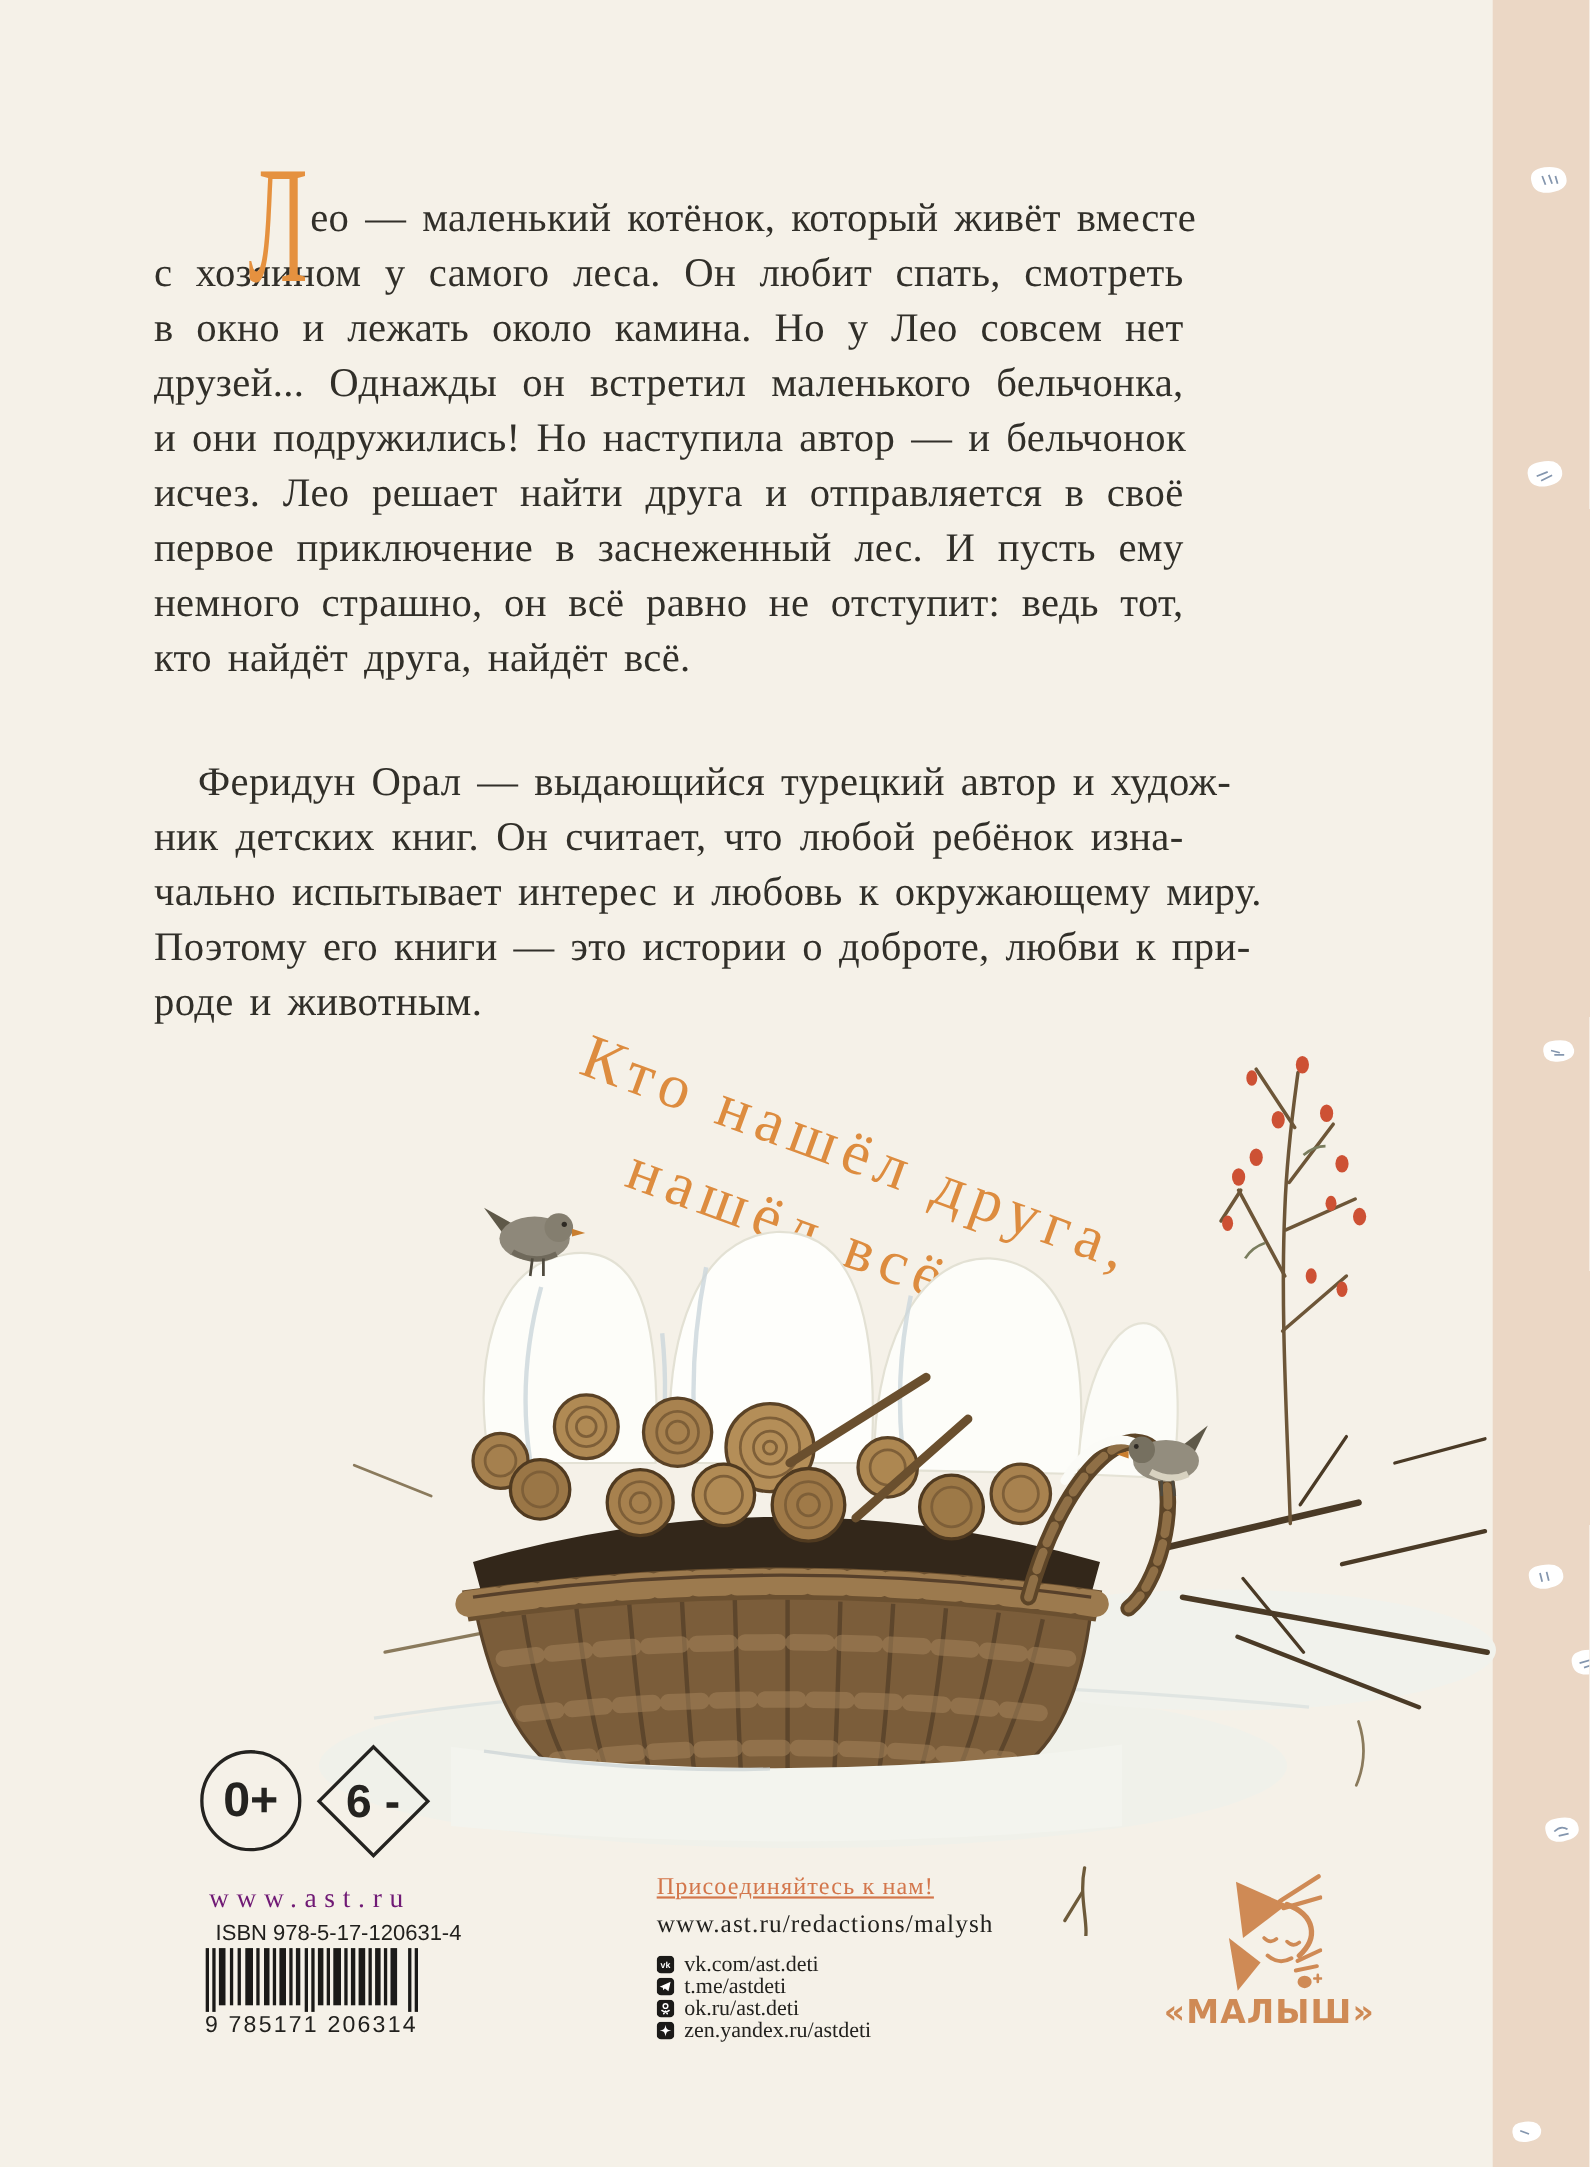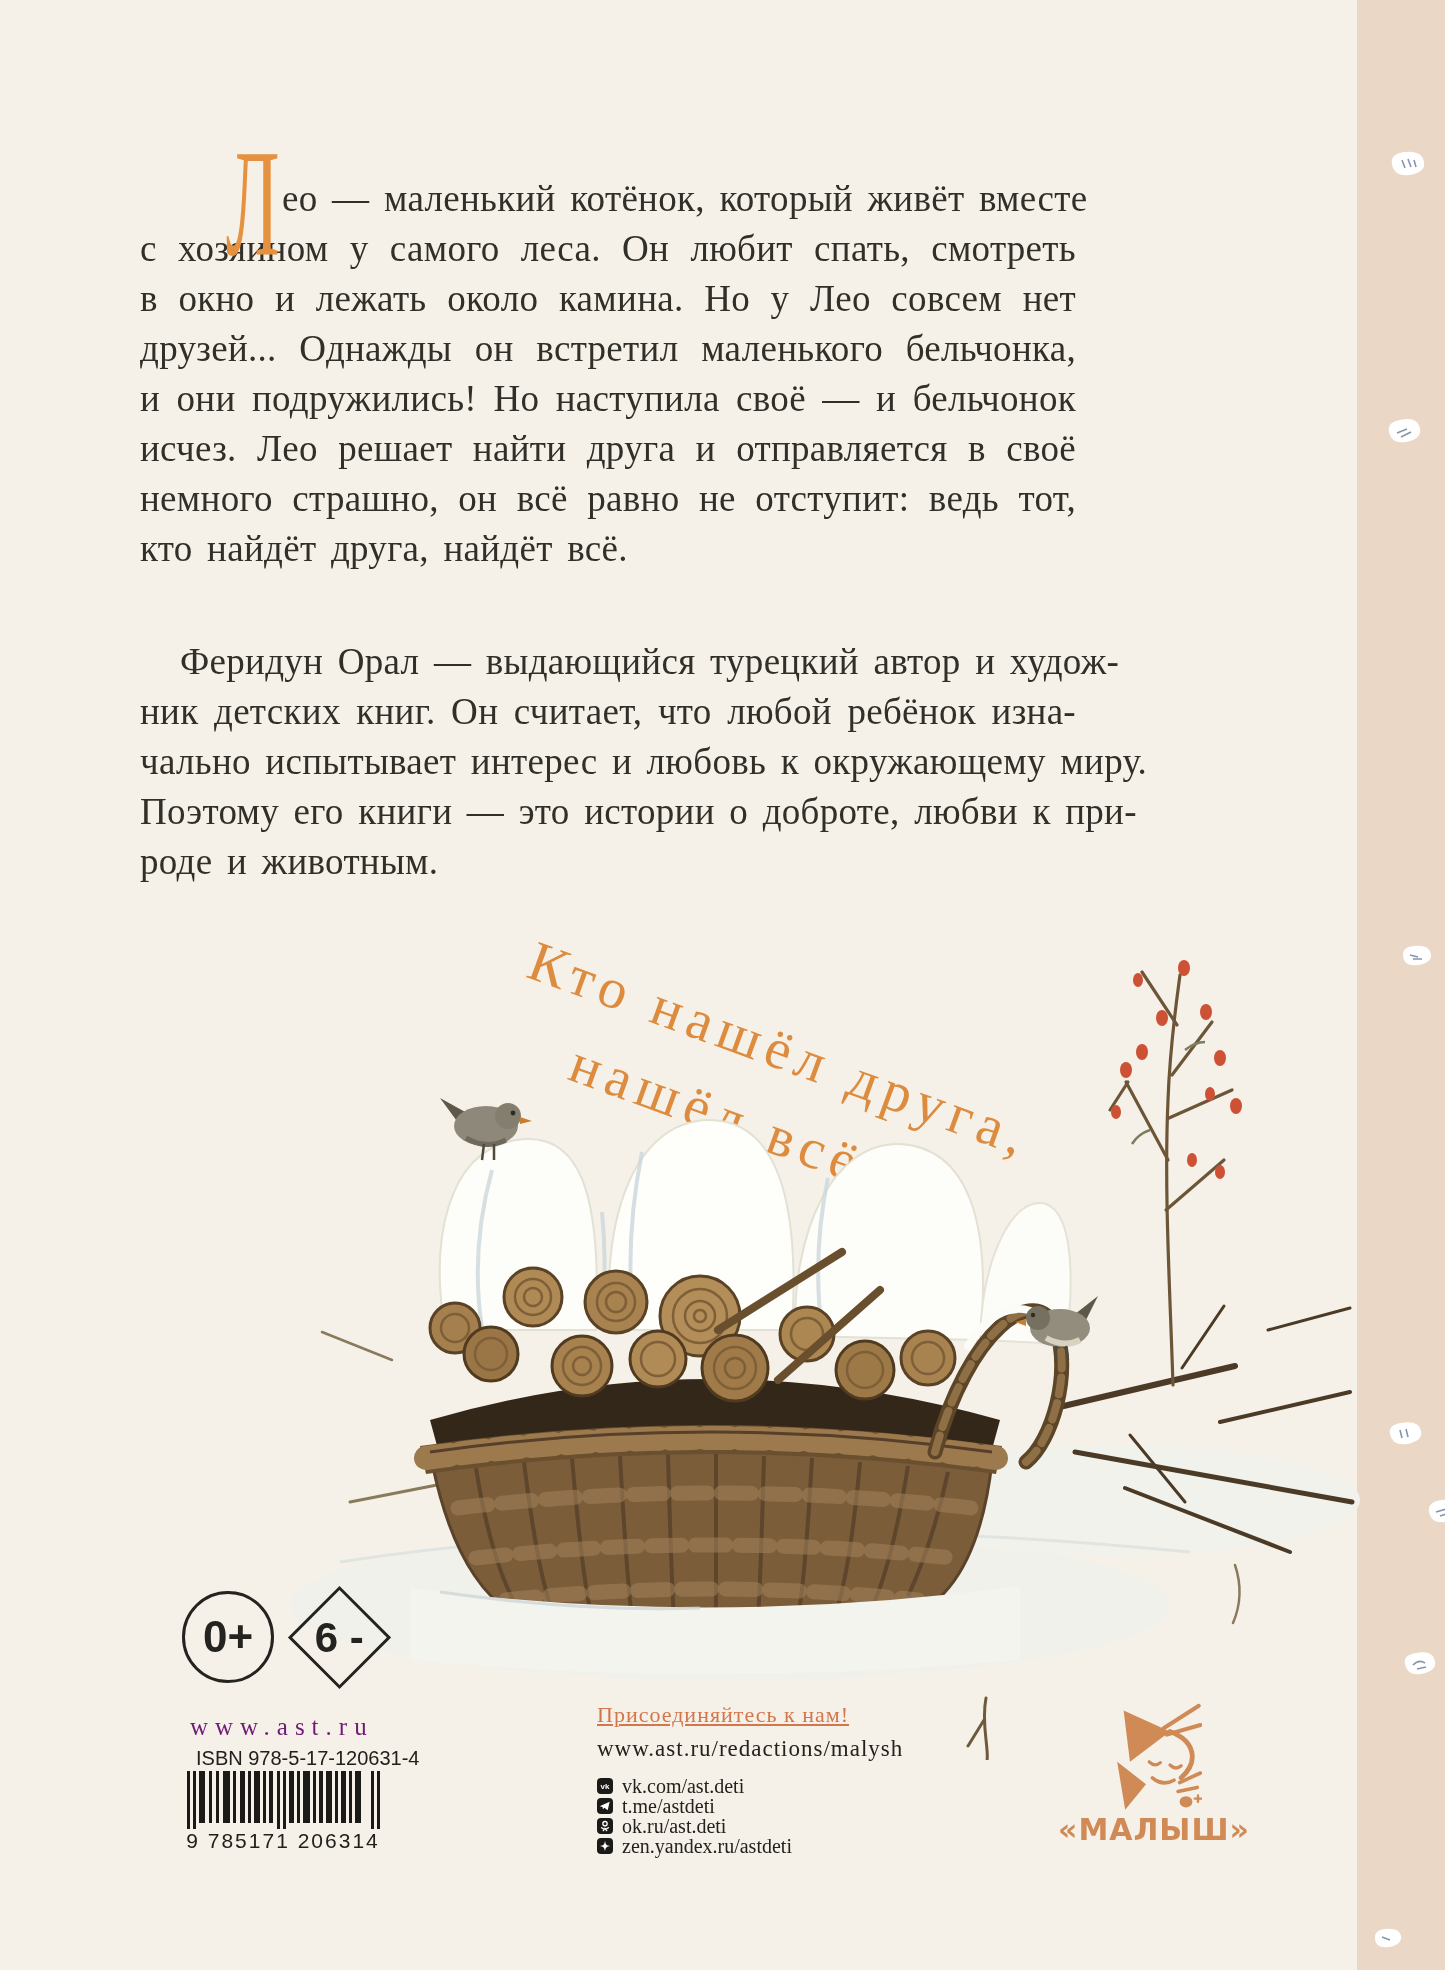--- a/index.html
+++ b/index.html
@@ -99,22 +99,23 @@
     </svg>
   </div>
 
   <div class="text-block">
     <div class="para para1">
       <span class="dropcap">Л</span>
       <div class="line first-line">ео — маленький котёнок, который живёт вместе</div>
       <div class="line">с хозяином у самого леса. Он любит спать, смотреть</div>
       <div class="line">в окно и лежать около камина. Но у Лео совсем нет</div>
       <div class="line">друзей... Однажды он встретил маленького бельчонка,</div>
-      <div class="line">и они подружились! Но наступила своё — и бельчонок</div>
+      <div class="line">и они подружились! Но наступила автор — и бельчонок</div>
       <div class="line">исчез. Лео решает найти друга и отправляется в своё</div>
+      <div class="line">первое приключение в заснеженный лес. И пусть ему</div>
       <div class="line">немного страшно, он всё равно не отступит: ведь тот,</div>
       <div class="line last">кто найдёт друга, найдёт всё.</div>
     </div>
     <div class="para para2">
       <div class="line indent">Феридун Орал — выдающийся турецкий автор и худож-</div>
       <div class="line">ник детских книг. Он считает, что любой ребёнок изна-</div>
       <div class="line">чально испытывает интерес и любовь к окружающему миру.</div>
       <div class="line">Поэтому его книги — это истории о доброте, любви к при-</div>
       <div class="line last">роде и животным.</div>
     </div>

